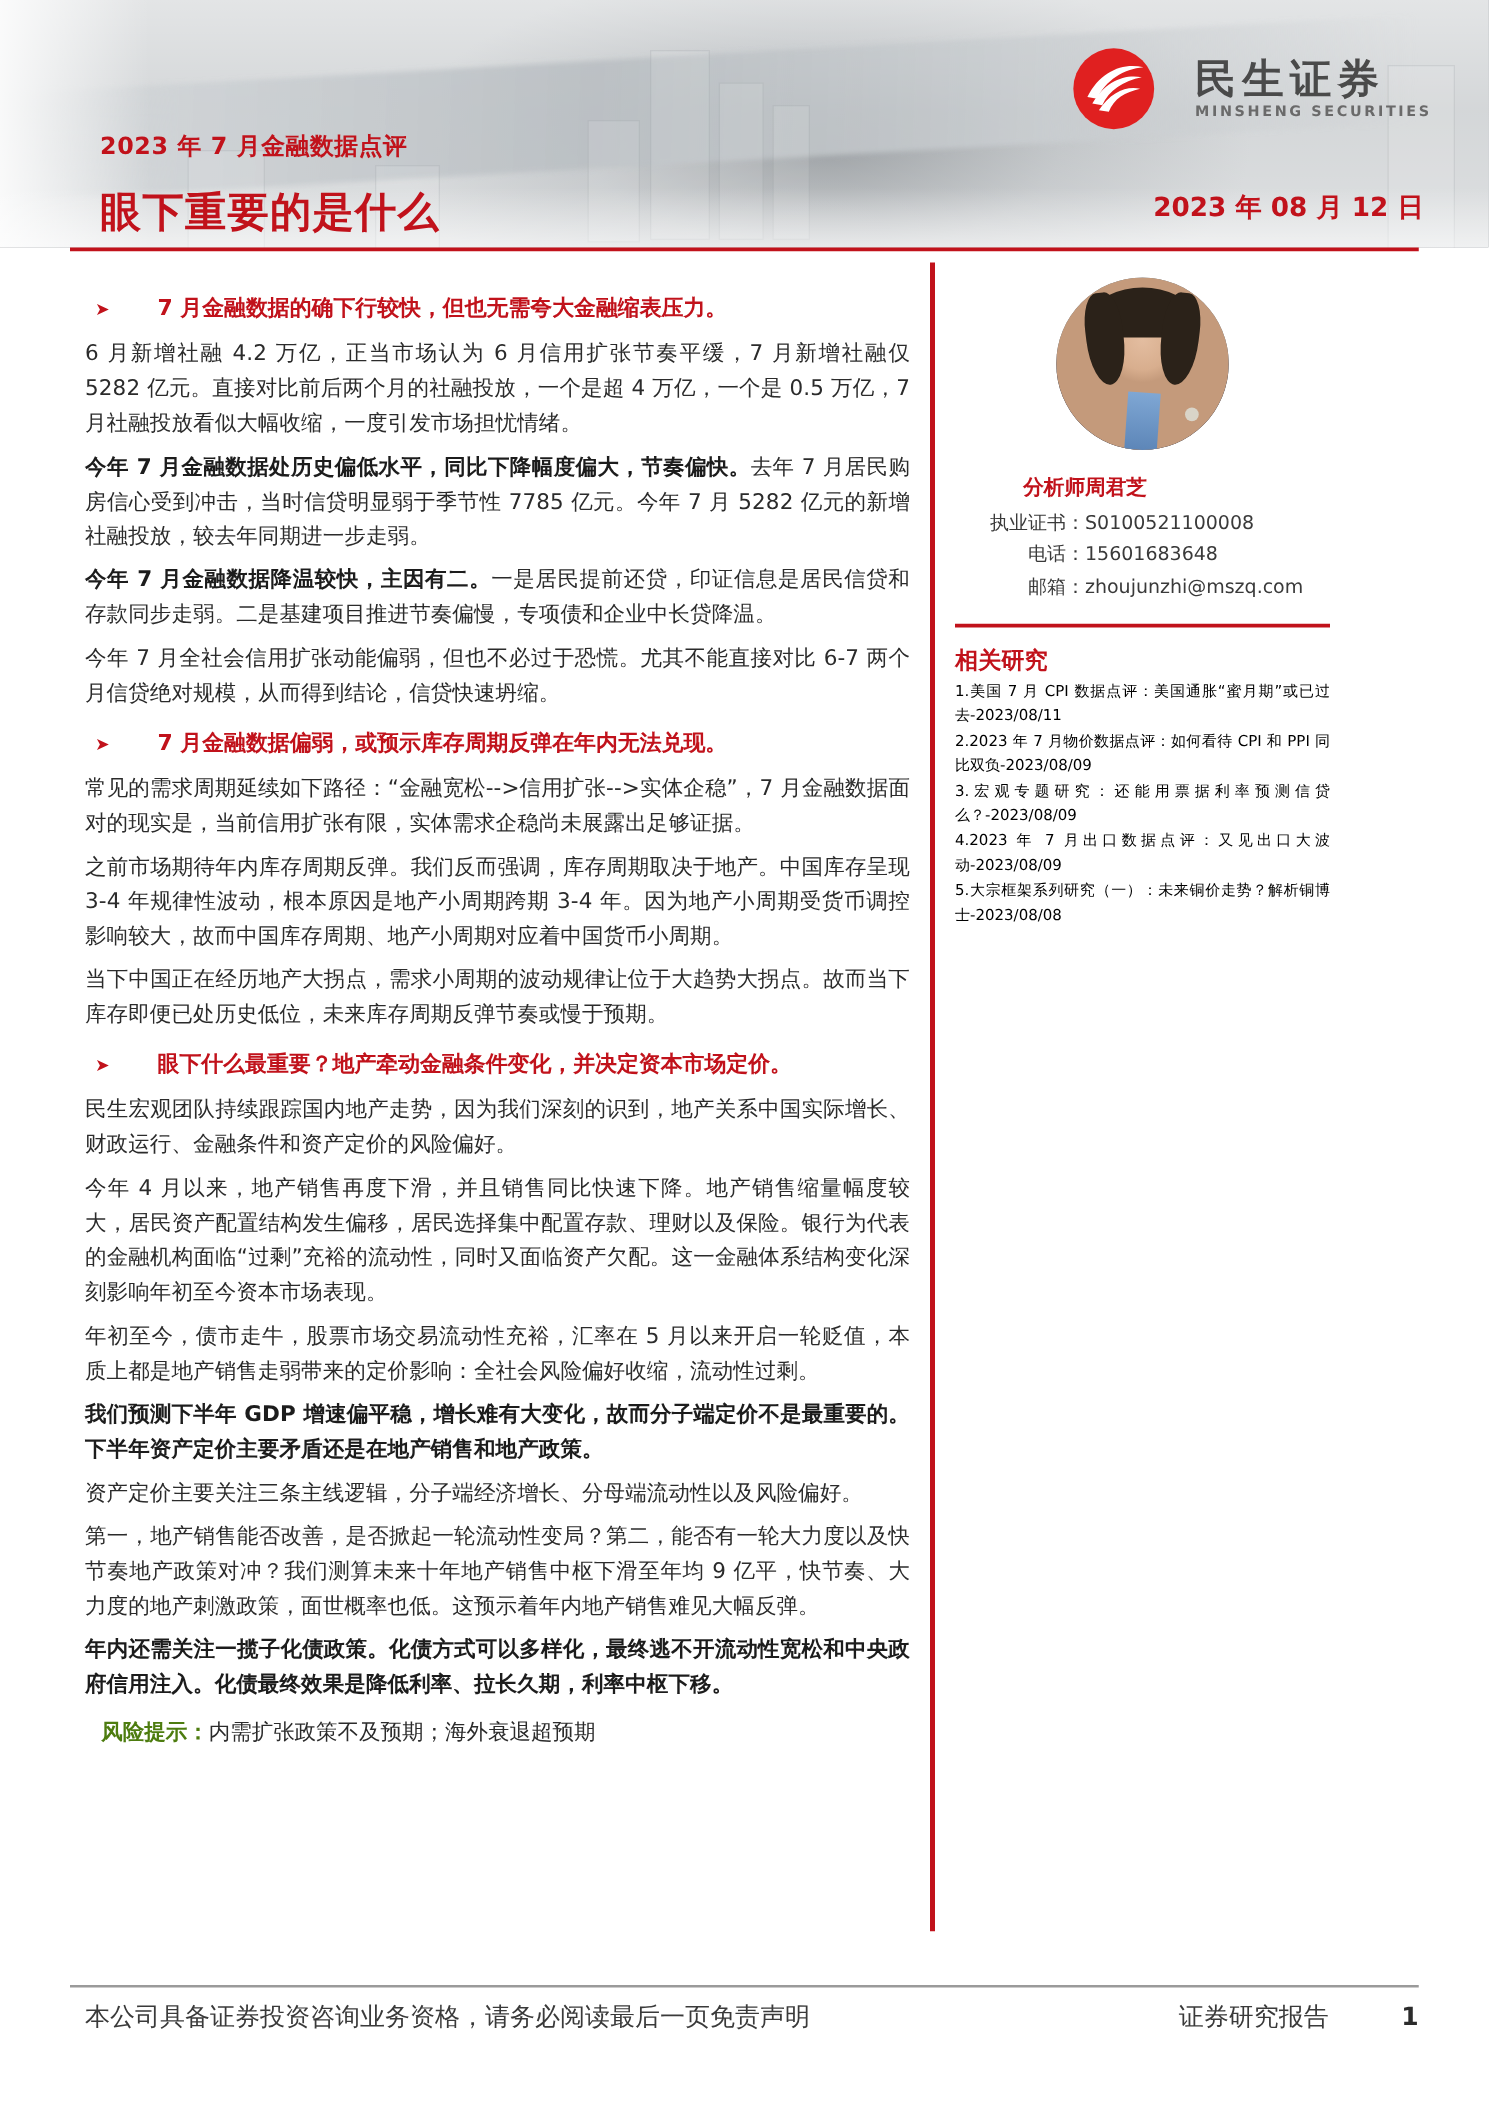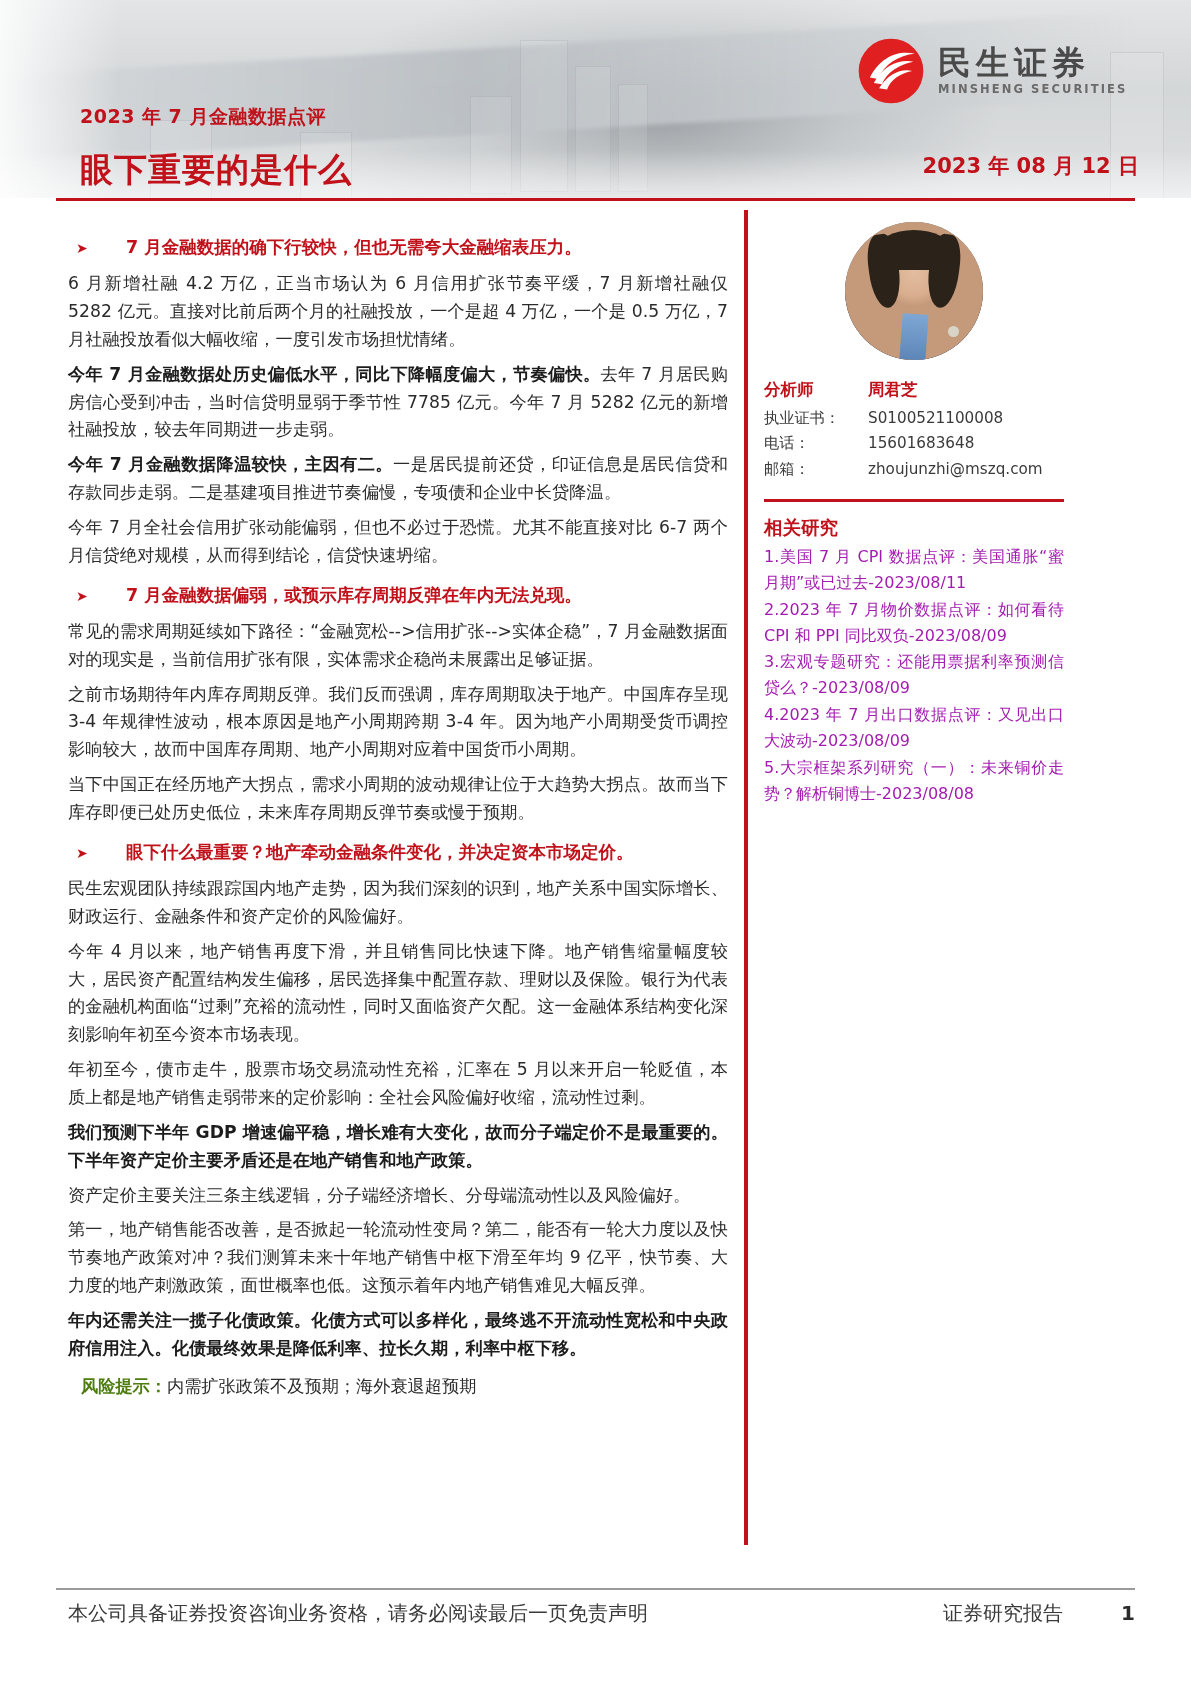--- a/index.html
+++ b/index.html
@@ -84,21 +84,21 @@
     white-space: nowrap;
     text-align: center;
   }
 
   
   .logo-wrap {
     position: absolute;
     left: 858px; top: 38px;
     display: flex;
     align-items: center;
-    gap: 14px;
+    gap: 32px;
   }
   .logo-mark { width: 66px; height: 66px; flex: 0 0 auto; }
   .logo-text { display: flex; flex-direction: column; line-height: 1; }
   .logo-cn {
     font-size: 33px; font-weight: 700; color: #4a4a4a; letter-spacing: 5px;
     white-space: nowrap;
   }
   .logo-en {
     font-size: 11.5px; font-weight: 700; color: #6a6a6a; letter-spacing: 2.1px;
     margin-top: 5px; white-space: nowrap;
@@ -201,40 +201,40 @@
     position: absolute; right: 24px; top: 104px; width: 11px; height: 11px;
     border-radius: 50%; background: #d9d4c8;
   }
 
   .analyst-row {
     display: flex;
     font-size: 15.2px;
     line-height: 1.68;
     color: #3a3a3a;
   }
-  .analyst-row .lab { width: 104px; flex: 0 0 104px; }
+  .analyst-row .lab { width: 104px; flex: 0 0 104px; text-align: right; }
   .analyst-row .val { flex: 1 1 auto; word-break: break-all; }
   .analyst-name-row { margin-bottom: 2px; }
   .analyst-name-row .lab,
   .analyst-name-row .val {
     color: #c1121b; font-weight: 700; font-size: 16.5px;
   }
 
   .sb-divider {
     height: 2.5px; background: #c1121b;
     margin: 17px 0 13px 0;
   }
   .sb-title {
     color: #c1121b; font-weight: 700; font-size: 18.5px;
     margin: 0 0 4px 0;
   }
   .research-item {
-    font-size: 16px;
+    font-size: 12px;
     line-height: 1.62;
-    color: #a21caf;
+    color: #000000;
     margin: 0 0 1px 0;
     text-align: justify;
     text-justify: inter-ideograph;
   }
 
   
   .footer {
     position: absolute;
     left: 68px; top: 1600px;
     width: 1067px;

